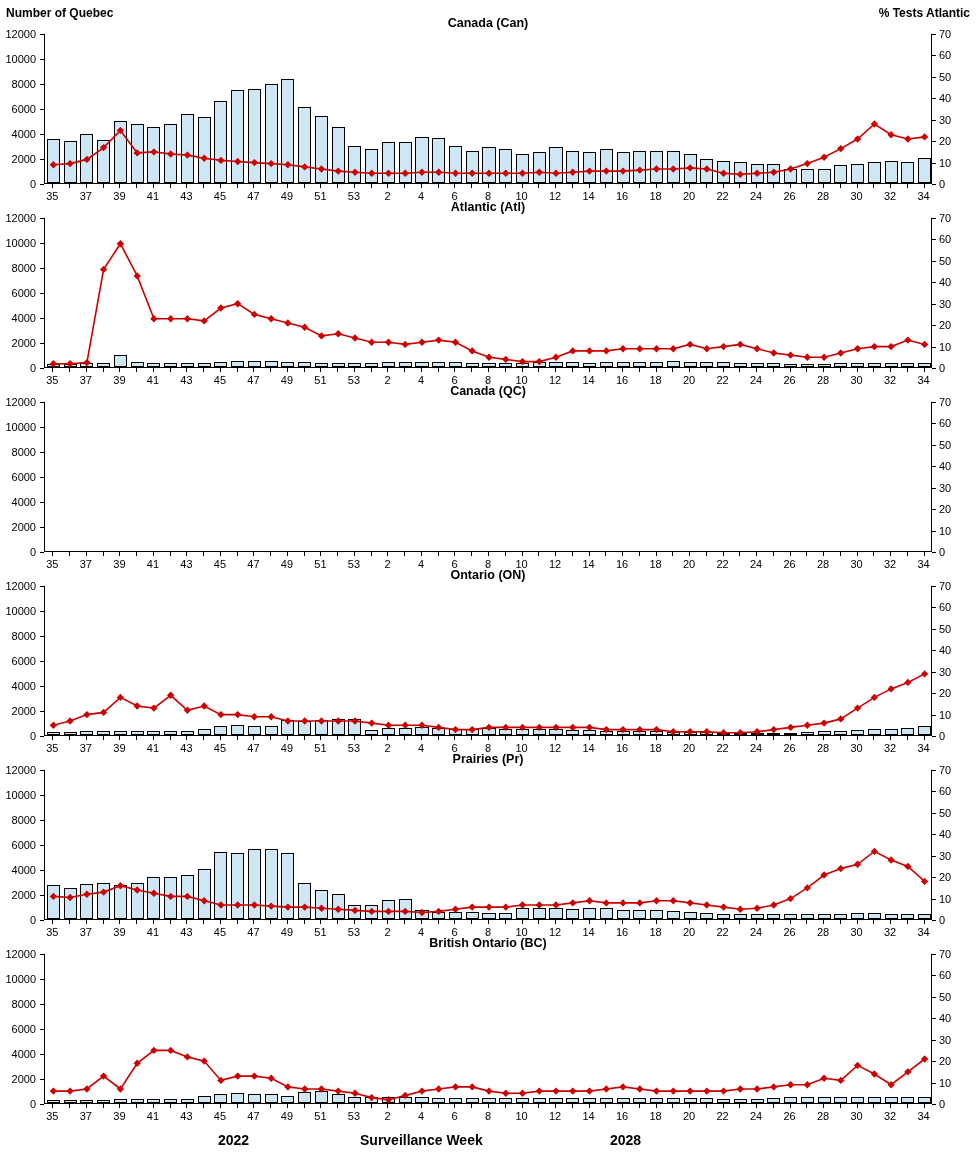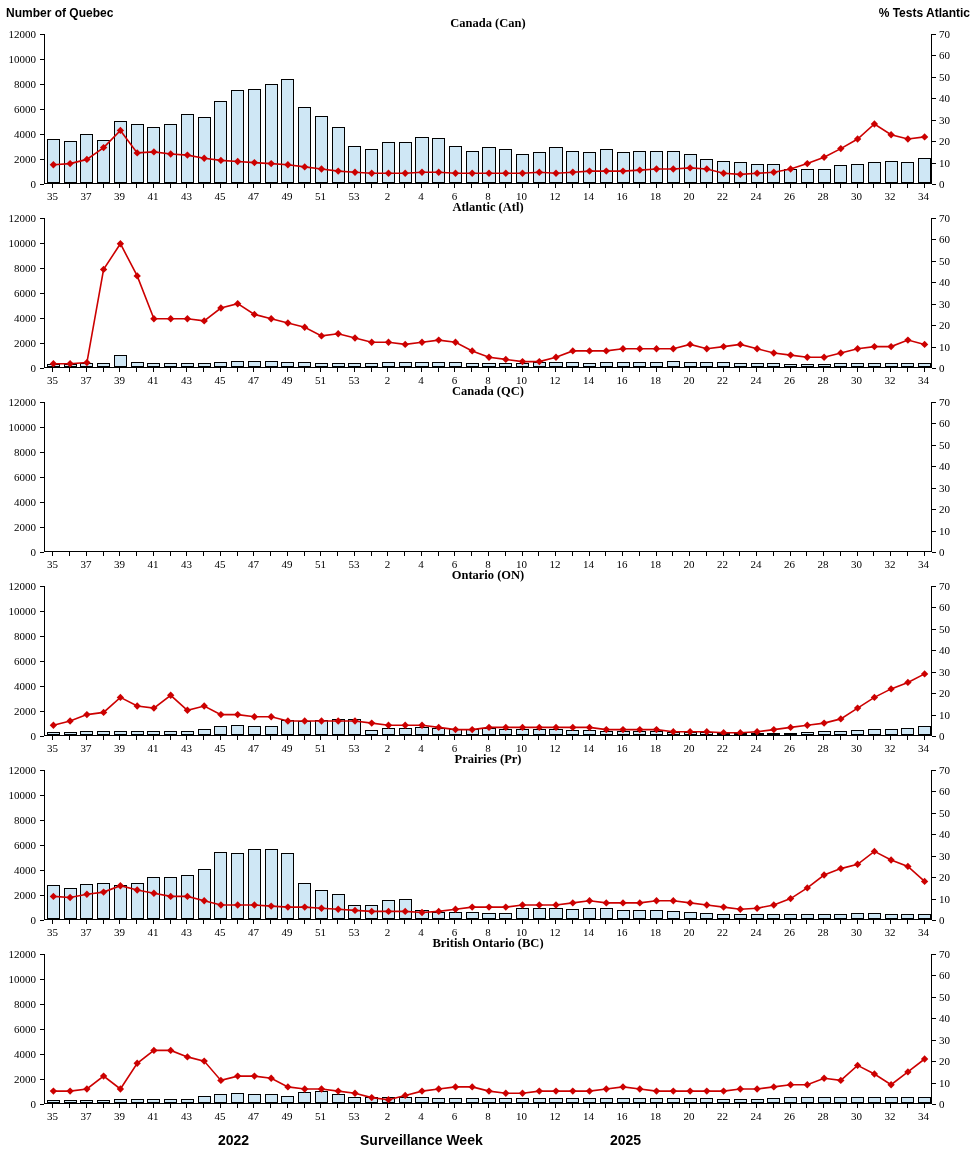--- a/index.html
+++ b/index.html
@@ -10,21 +10,21 @@
     -webkit-font-smoothing:antialiased;
   }
   .page{position:relative;width:976px;height:1152px;}
 
   .axis-title{
     position:absolute;font-size:12px;font-weight:bold;
   }
   #left-axis-title{left:6px;top:6px;}
   #right-axis-title{right:6px;top:6px;}
 
-  .panel{position:relative;width:976px;font-family:Liberation Serif, serif;}
+  .panel{position:relative;width:976px;}
   .panel-title{
     position:absolute;top:0;left:0;width:100%;
     text-align:center;font-size:12.5px;font-weight:bold;
   }
 
   .plot{
     position:absolute;
     border-left:1px solid #000;border-right:1px solid #000;border-bottom:1px solid #000;
     box-sizing:border-box;
   }
@@ -1305,15 +1305,15 @@
         <div class="xtick" style="left: 890.113px; top: 168px;"></div>
         <div class="xlabel" style="left: 890.113px; top: 174px;">32</div>
         <div class="xtick" style="left: 906.868px; top: 168px;"></div>
         <div class="xtick" style="left: 923.623px; top: 168px;"></div>
         <div class="xlabel" style="left: 923.623px; top: 174px;">34</div>
       </div>
     </div>
 
   <div class="year-label" id="year-1" style="left: 218px; top: 1132px;">2022</div>
   <div class="axis-x-title" id="x-title" style="left: 360px; top: 1132px;">Surveillance Week</div>
-  <div class="year-label" id="year-2" style="left: 610px; top: 1132px;">2025</div>
+  <div class="year-label" id="year-2" style="left: 610px; top: 1132px;">2028</div>
 
 </div>
 
 </body></html>

